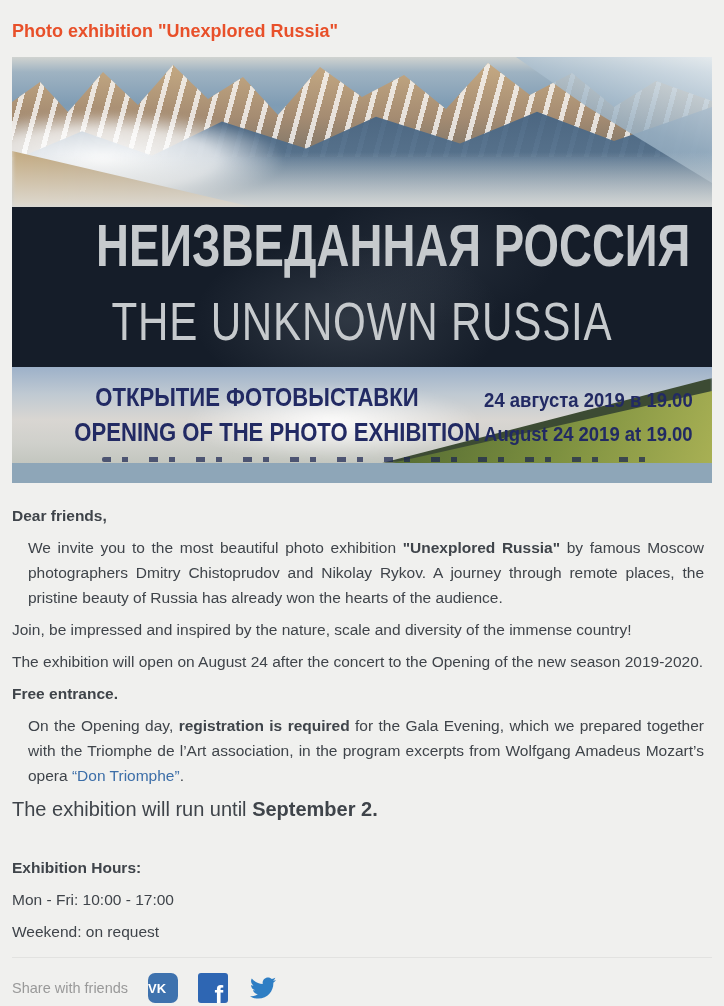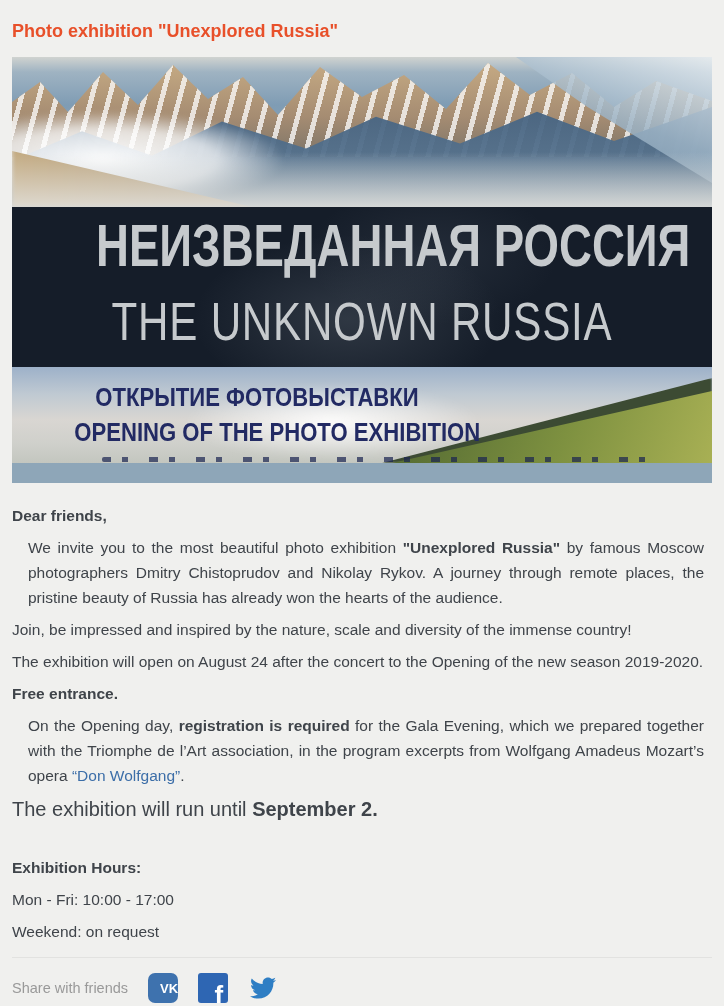--- a/index.html
+++ b/index.html
@@ -77,21 +77,21 @@
   .article p.just{text-align:justify;margin-left:16px;}
   .bold{font-weight:700;}
   .link{color:#3c6ea8;cursor:pointer;}
   .run-until{font-size:20px;line-height:27px;margin-top:8px !important;}
   .hours-title{margin-top:32px !important;font-weight:700;}
   .divider{height:1px;background:#e2e2e0;margin:13px 12px 0 12px;}
   
   .share{display:flex;align-items:center;gap:20px;margin:14px 12px 0 12px;height:32px;}
   .share-label{color:#999;font-size:14.5px;}
   .icon{width:30px;height:30px;flex:0 0 auto;cursor:pointer;position:relative;}
-  .icon-vk{background:#3e72ae;border-radius:7px;display:flex;align-items:center;justify-content:flex-end;}
+  .icon-vk{background:#3e72ae;border-radius:7px;display:flex;align-items:center;justify-content:flex-start;}
   .icon-vk span{color:#fff;font-weight:700;font-size:13px;letter-spacing:0;}
   .icon-fb{background:#2e66b3;border-radius:3px;overflow:hidden;}
   .icon-fb span{position:absolute;right:5px;bottom:-7px;color:#fff;font-weight:700;font-size:26px;line-height:30px;}
   .icon-tw{display:flex;align-items:center;justify-content:center;}
   .icon-tw svg{width:30px;height:26px;fill:#2e7ec4;}
 </style>
 </head>
 <body>
 
 <h1 class="page-title">Photo exhibition "Unexplored Russia"</h1>
@@ -111,31 +111,35 @@
     <div class="en-title">THE UNKNOWN RUSSIA</div>
   </div>
   <div class="band-sky">
     <div class="cloud-a"></div>
     <div class="treeline"></div>
     <div class="hill"></div>
     <div class="opening-left">
       <div class="l1">ОТКРЫТИЕ ФОТОВЫСТАВКИ</div>
       <div class="l2">OPENING OF THE PHOTO EXHIBITION</div>
     </div>
+    <div class="opening-right">
+      <div class="l1">24 августа 2019 в 19.00</div>
+      <div class="l2">August 24 2019 at 19.00</div>
+    </div>
     <div class="crop-dashes"></div>
   </div>
 </div>
 
 <div class="article">
   <p class="bold">Dear friends,</p>
   <p class="just"><span>We invite you to the most beautiful photo exhibition </span><span class="bold">"Unexplored Russia"</span><span> by famous Moscow photographers Dmitry Chistoprudov and Nikolay Rykov. A journey through remote places, the pristine beauty of Russia has already won the hearts of the audience.</span></p>
   <p>Join, be impressed and inspired by the nature, scale and diversity of the immense country!</p>
   <p>The exhibition will open on August 24 after the concert to the Opening of the new season 2019-2020.</p>
   <p class="bold">Free entrance.</p>
-  <p class="just"><span>On the Opening day, </span><span class="bold">registration is required</span><span> for the Gala Evening, which we prepared together with the Triomphe de l’Art association, in the program excerpts from Wolfgang Amadeus Mozart’s opera </span><span class="link">“Don Wolfgang”</span><span>.</span></p>
+  <p class="just"><span>On the Opening day, </span><span class="bold">registration is required</span><span> for the Gala Evening, which we prepared together with the Triomphe de l’Art association, in the program excerpts from Wolfgang Amadeus Mozart’s opera </span><span class="link">“Don Triomphe”</span><span>.</span></p>
   <p class="run-until"><span>The exhibition will run until </span><span class="bold">September 2.</span></p>
   <p class="hours-title">Exhibition Hours:</p>
   <p>Mon - Fri: 10:00 - 17:00</p>
   <p>Weekend: on request</p>
 </div>
 
 <div class="divider"></div>
 
 <div class="share">
   <span class="share-label">Share with friends</span>

